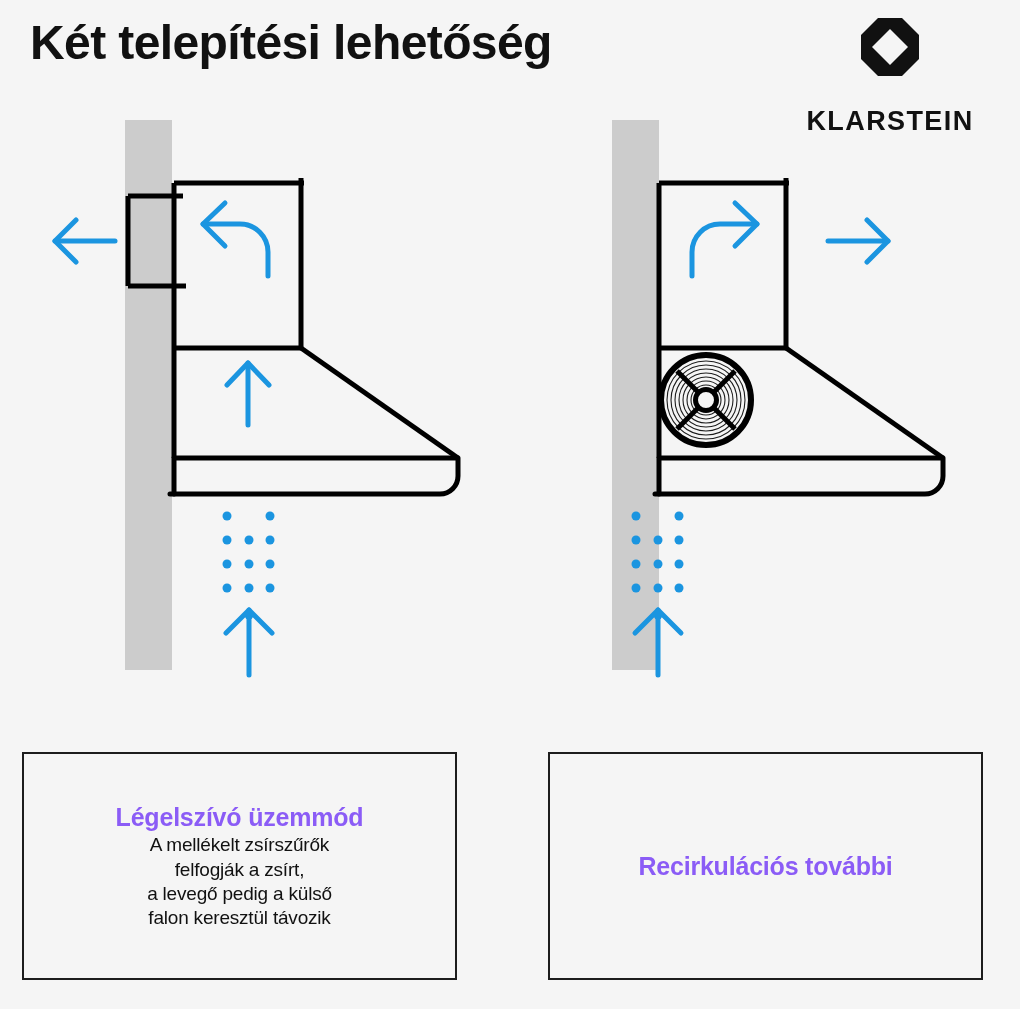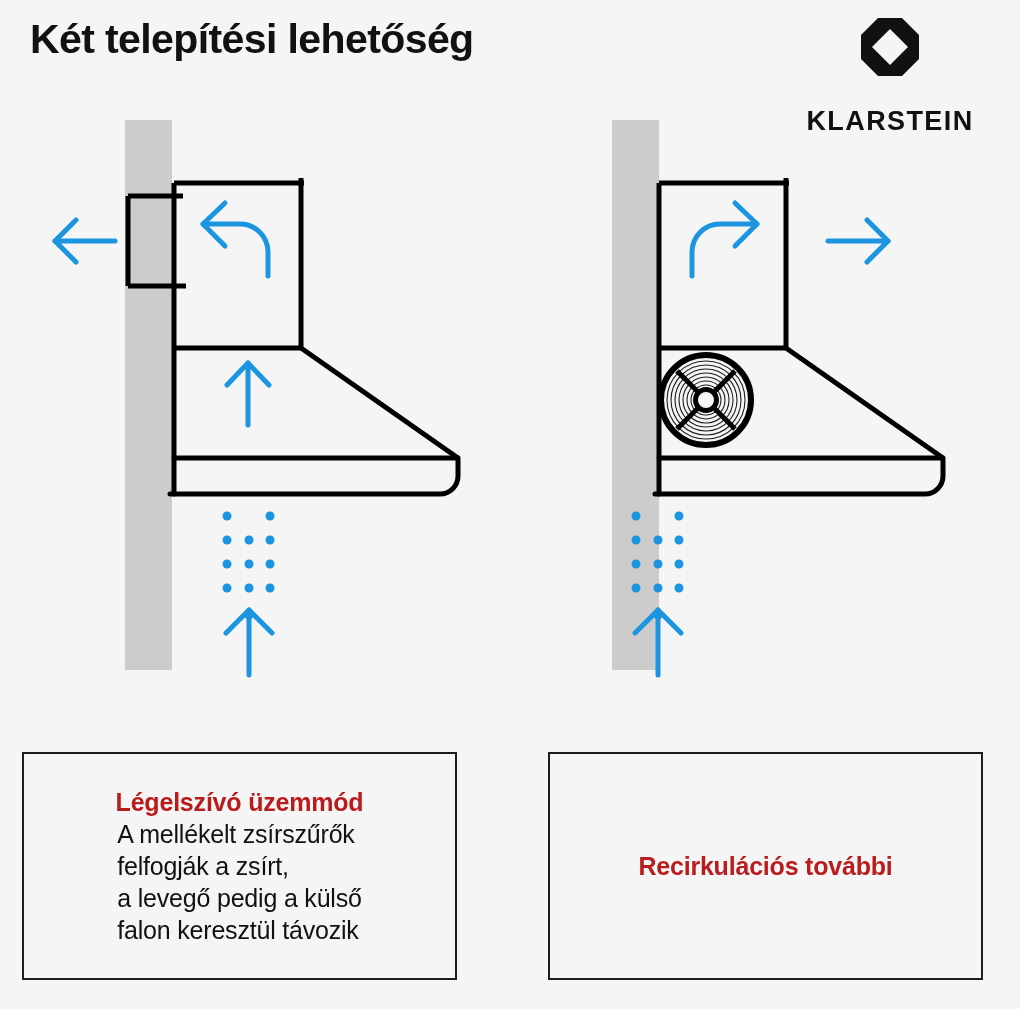--- a/index.html
+++ b/index.html
@@ -15,21 +15,21 @@
     font-family: "Liberation Sans", sans-serif;
     color: #111111;
     overflow: hidden;
   }
 
   
   #page-title {
     position: absolute;
     left: 30px;
     top: 17px;
-    font-size: 41px;
+    font-size: 48px;
     font-weight: bold;
     letter-spacing: -0.6px;
     line-height: 1.1;
     white-space: nowrap;
     color: #111111;
   }
 
   #brand-logo {
     position: absolute;
     right: 30px;
@@ -77,28 +77,28 @@
   }
   #caption-exhaust { left: 22px; }
   #caption-recirc  { left: 548px; }
 
   .caption-heading {
     font-size: 25px;
     font-weight: bold;
     line-height: 1.28;
     text-align: center;
     letter-spacing: -0.2px;
-    color: #b91c1c;
+    color: #8b5cf6;
     margin: 0;
   }
   .caption-body {
-    font-size: 25px;
+    font-size: 19px;
     font-weight: normal;
     line-height: 1.28;
-    text-align: left;
+    text-align: center;
     letter-spacing: -0.2px;
     color: #111111;
     margin: 0;
     white-space: pre-line;
   }
 </style>
 </head>
 <body>
 
 <div id="page-title">Két telepítési lehetőség</div>

